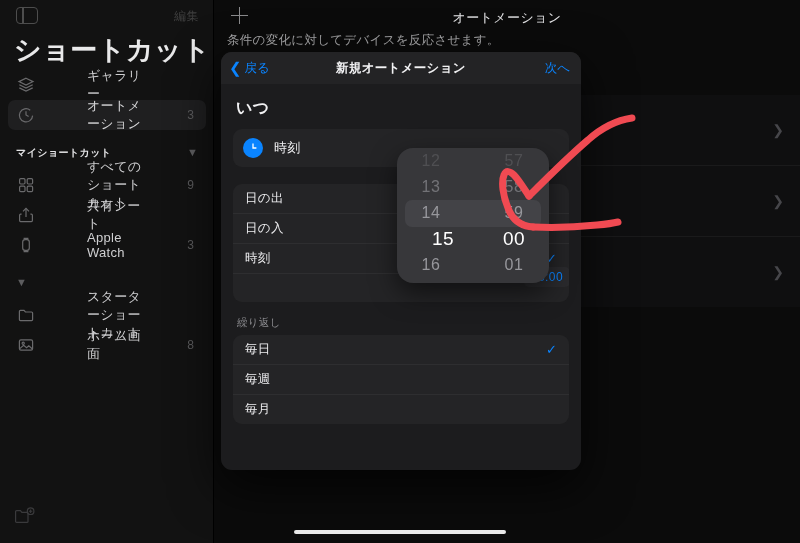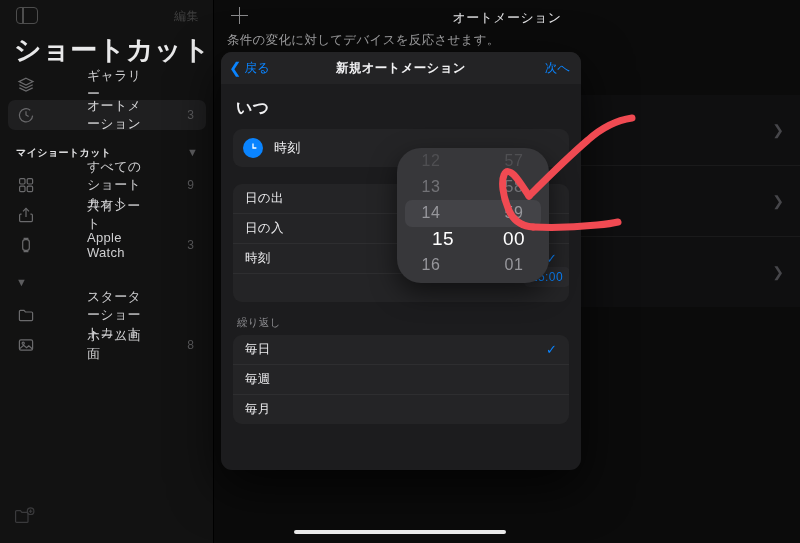--- a/index.html
+++ b/index.html
@@ -159,21 +159,21 @@
     height:29px;display:flex;align-items:center;padding:0 12px;
     border-bottom:1px solid #2e2e30;
   }
   .rep-row:last-child{border-bottom:none;}
   .rep-lbl{font-size:12.5px;color:#ededef;flex:1 1 auto;letter-spacing:.3px;}
   .rep-check{color:#0a84ff;font-size:13px;}
 
   
   .picker{
     position:absolute;left:397px;top:148px;width:152px;height:135px;
-    background:#37373a;border-radius:24px;overflow:hidden;
+    background:#37373a;border-radius:16px;overflow:hidden;
     box-shadow:0 10px 26px rgba(0,0,0,.55);
   }
   .pk-sel{
     position:absolute;left:8px;right:8px;top:52px;height:27px;
     background:#434347;border-radius:7px;
   }
   .pk-cols{
     position:absolute;left:0;top:0;width:152px;height:135px;display:flex;
   }
   .pk-col{

